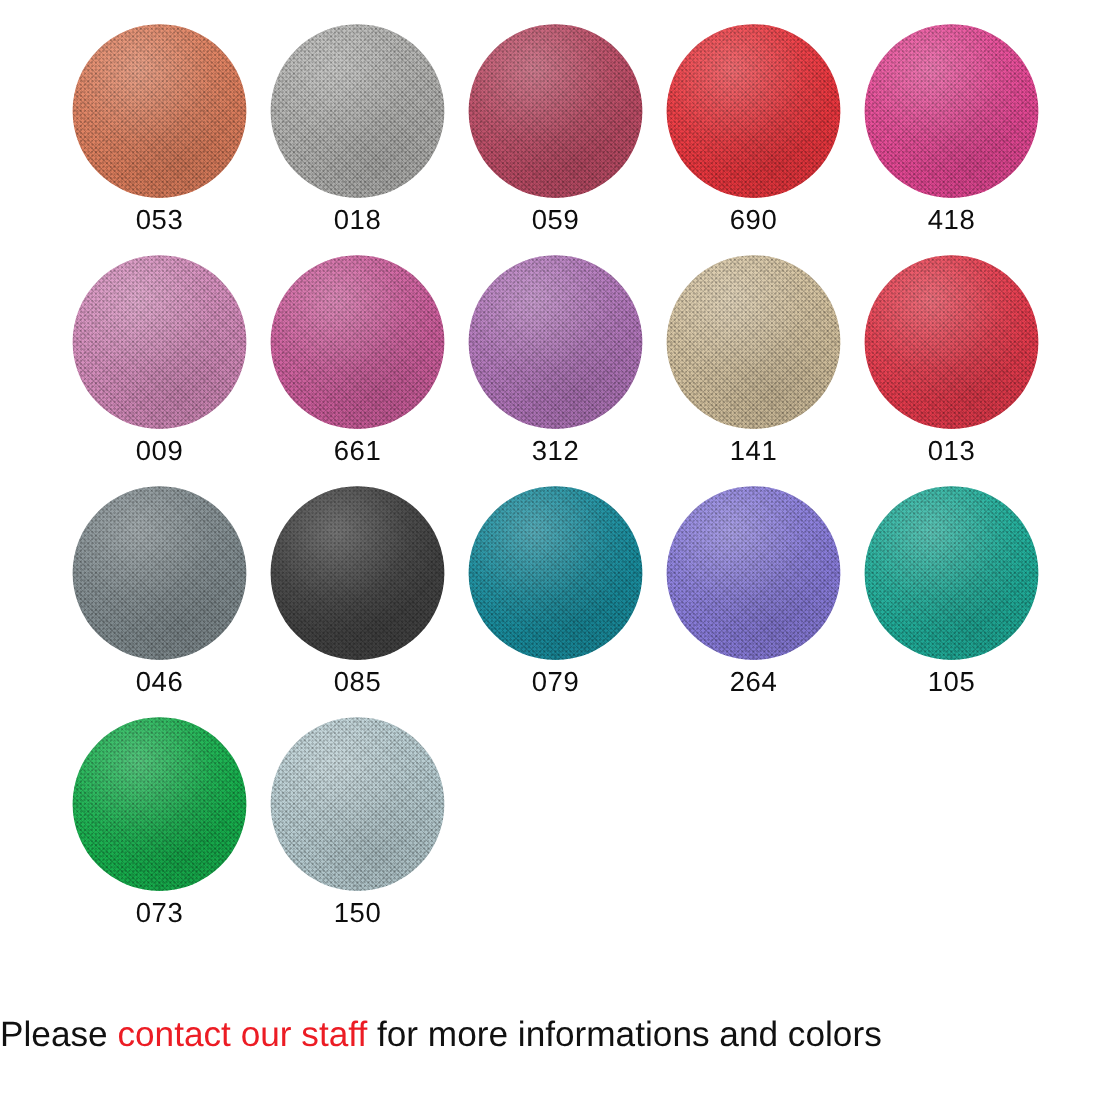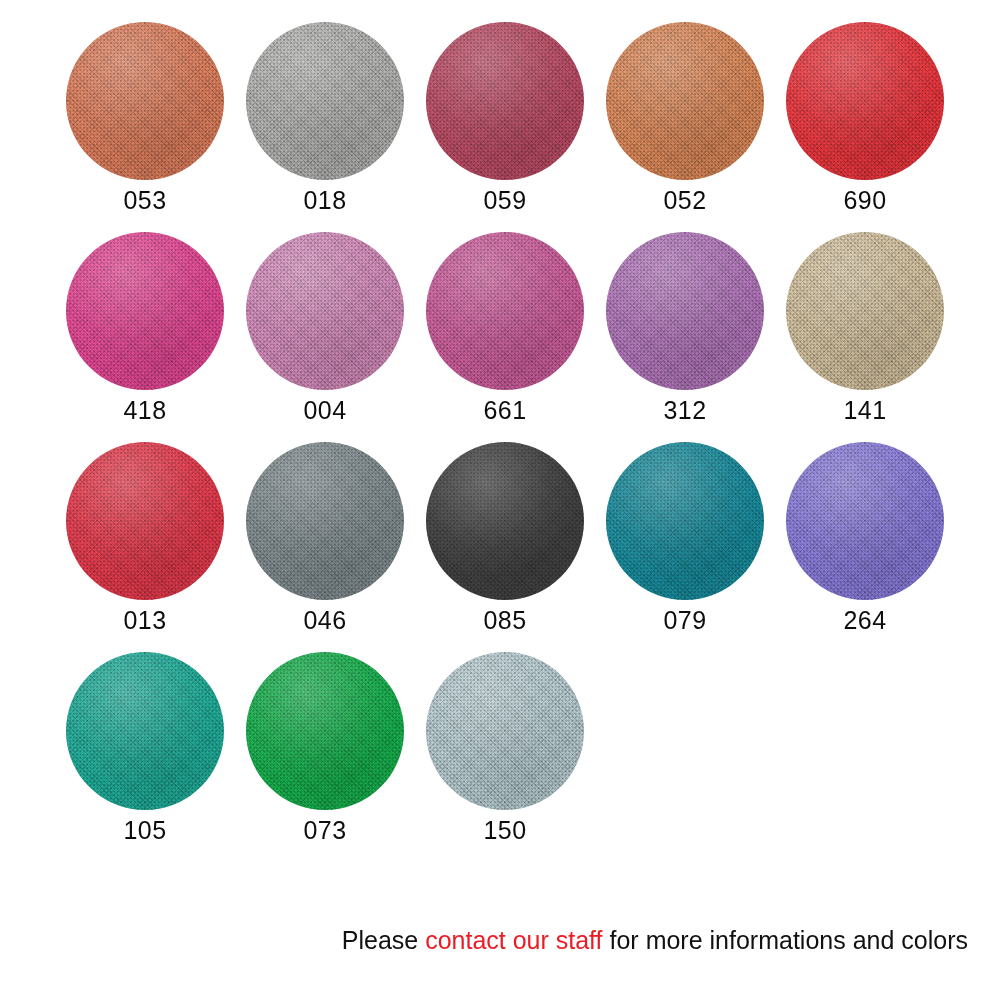--- a/index.html
+++ b/index.html
@@ -102,25 +102,24 @@
     font-weight: 400;
     color: #0d0d0d;
     letter-spacing: 0.5px;
     text-align: center;
     user-select: none;
   }
 
   .footer-note {
     position: absolute;
     left: 0;
-    right: 32px;
+    right: 42px;
     top: 925px;
-    text-align: right;
     font-family: "Liberation Sans", sans-serif;
-    font-size: 25px;
+    font-size: 32px;
     line-height: 30px;
     color: #111111;
     white-space: nowrap;
   }
   .footer-note .highlight {
     color: #ec1c24;
   }
   .footer-note span { white-space: pre; }
 </style>
 </head>
@@ -142,41 +141,35 @@
         <div class="swatch-label">018</div>
       </div>
       <div class="swatch-cell">
         <div class="swatch-disc-wrap">
           <div class="swatch-disc" style="background-color: rgb(191, 78, 104);"></div>
         </div>
         <div class="swatch-label">059</div>
       </div>
       <div class="swatch-cell">
         <div class="swatch-disc-wrap">
-          <div class="swatch-disc" style="background-color: rgb(223, 139, 91);"></div>
-        </div>
-        <div class="swatch-label">052</div>
-      </div>
-      <div class="swatch-cell">
-        <div class="swatch-disc-wrap">
           <div class="swatch-disc" style="background-color: rgb(239, 56, 64);"></div>
         </div>
         <div class="swatch-label">690</div>
       </div>
       <div class="swatch-cell">
         <div class="swatch-disc-wrap">
           <div class="swatch-disc" style="background-color: rgb(233, 74, 152);"></div>
         </div>
         <div class="swatch-label">418</div>
       </div>
       <div class="swatch-cell">
         <div class="swatch-disc-wrap">
           <div class="swatch-disc" style="background-color: rgb(214, 141, 189);"></div>
         </div>
-        <div class="swatch-label">004</div>
+        <div class="swatch-label">009</div>
       </div>
       <div class="swatch-cell">
         <div class="swatch-disc-wrap">
           <div class="swatch-disc" style="background-color: rgb(208, 96, 159);"></div>
         </div>
         <div class="swatch-label">661</div>
       </div>
       <div class="swatch-cell">
         <div class="swatch-disc-wrap">
           <div class="swatch-disc" style="background-color: rgb(180, 120, 189);"></div>

